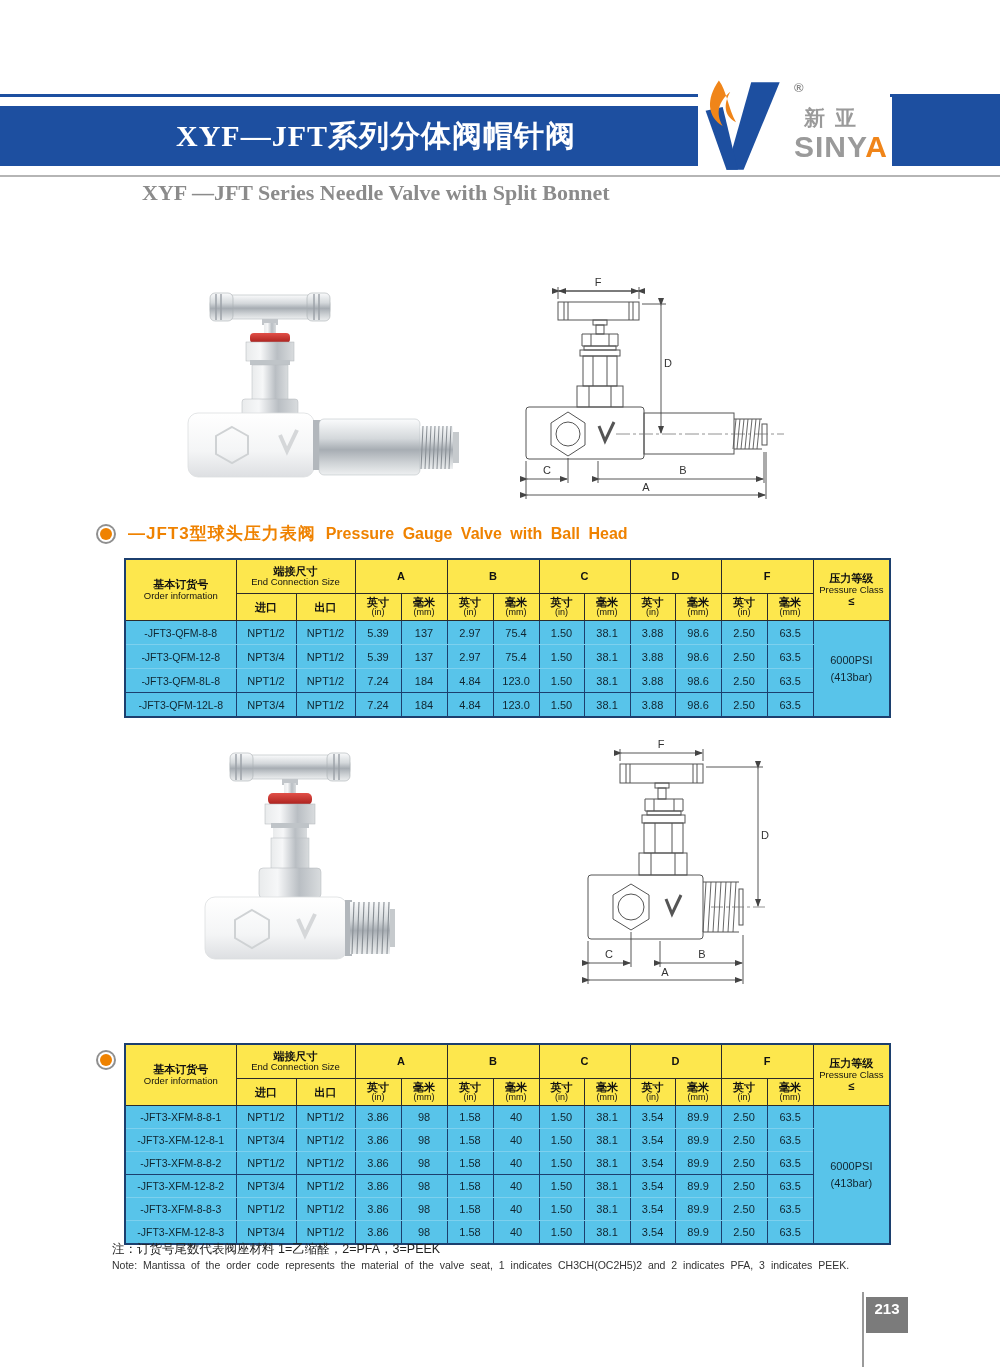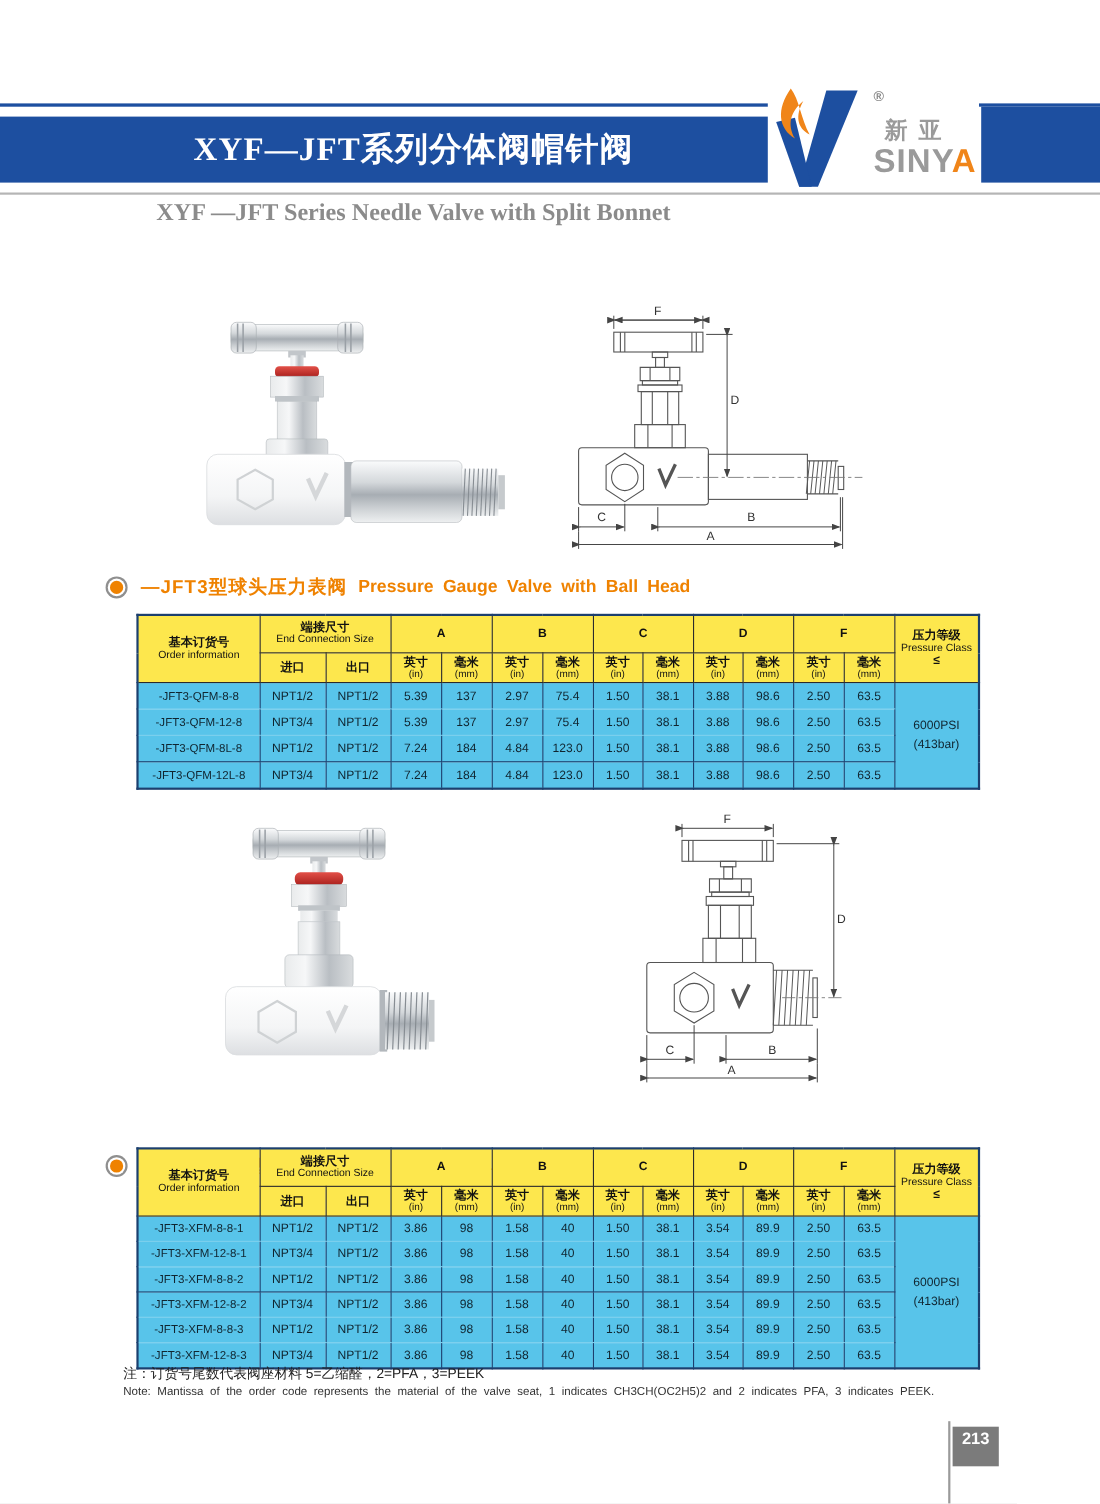--- a/index.html
+++ b/index.html
@@ -694,19 +694,19 @@
           <td>1.50</td>
           <td>38.1</td>
           <td>3.54</td>
           <td>89.9</td>
           <td>2.50</td>
           <td>63.5</td>
         </tr>
     </tbody>
   </table>
 
-  <div class="note-cn">注：订货号尾数代表阀座材料 5=乙缩醛，2=PFA，3=PEEK</div>
+  <div class="note-cn">注：订货号尾数代表阀座材料 1=乙缩醛，2=PFA，3=PEEK</div>
   <div class="note-en">Note: Mantissa of the order code represents the material of the valve seat, 1 indicates CH3CH(OC2H5)2 and 2 indicates PFA, 3 indicates PEEK.</div>
 
   <div class="pn-line"></div>
   <div class="pn-box">213</div>
 
 </div>
 
 </body></html>

